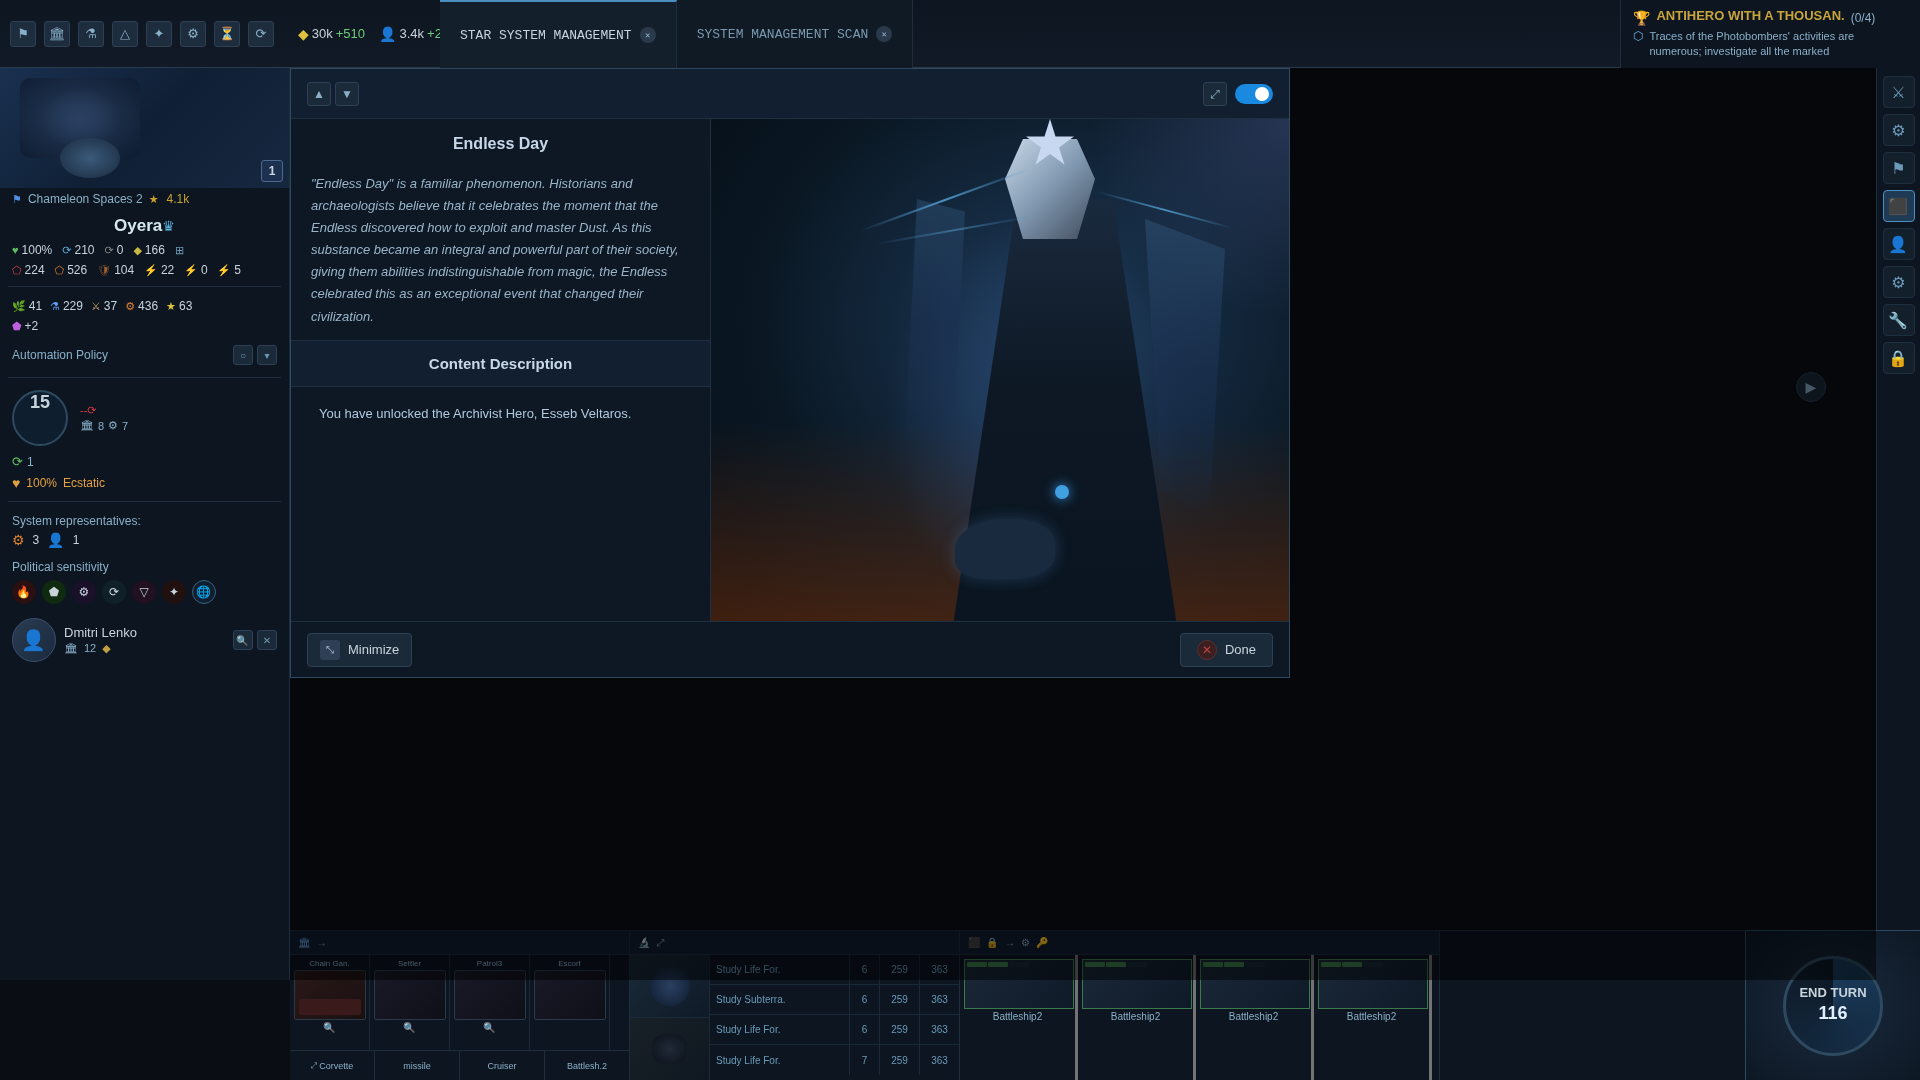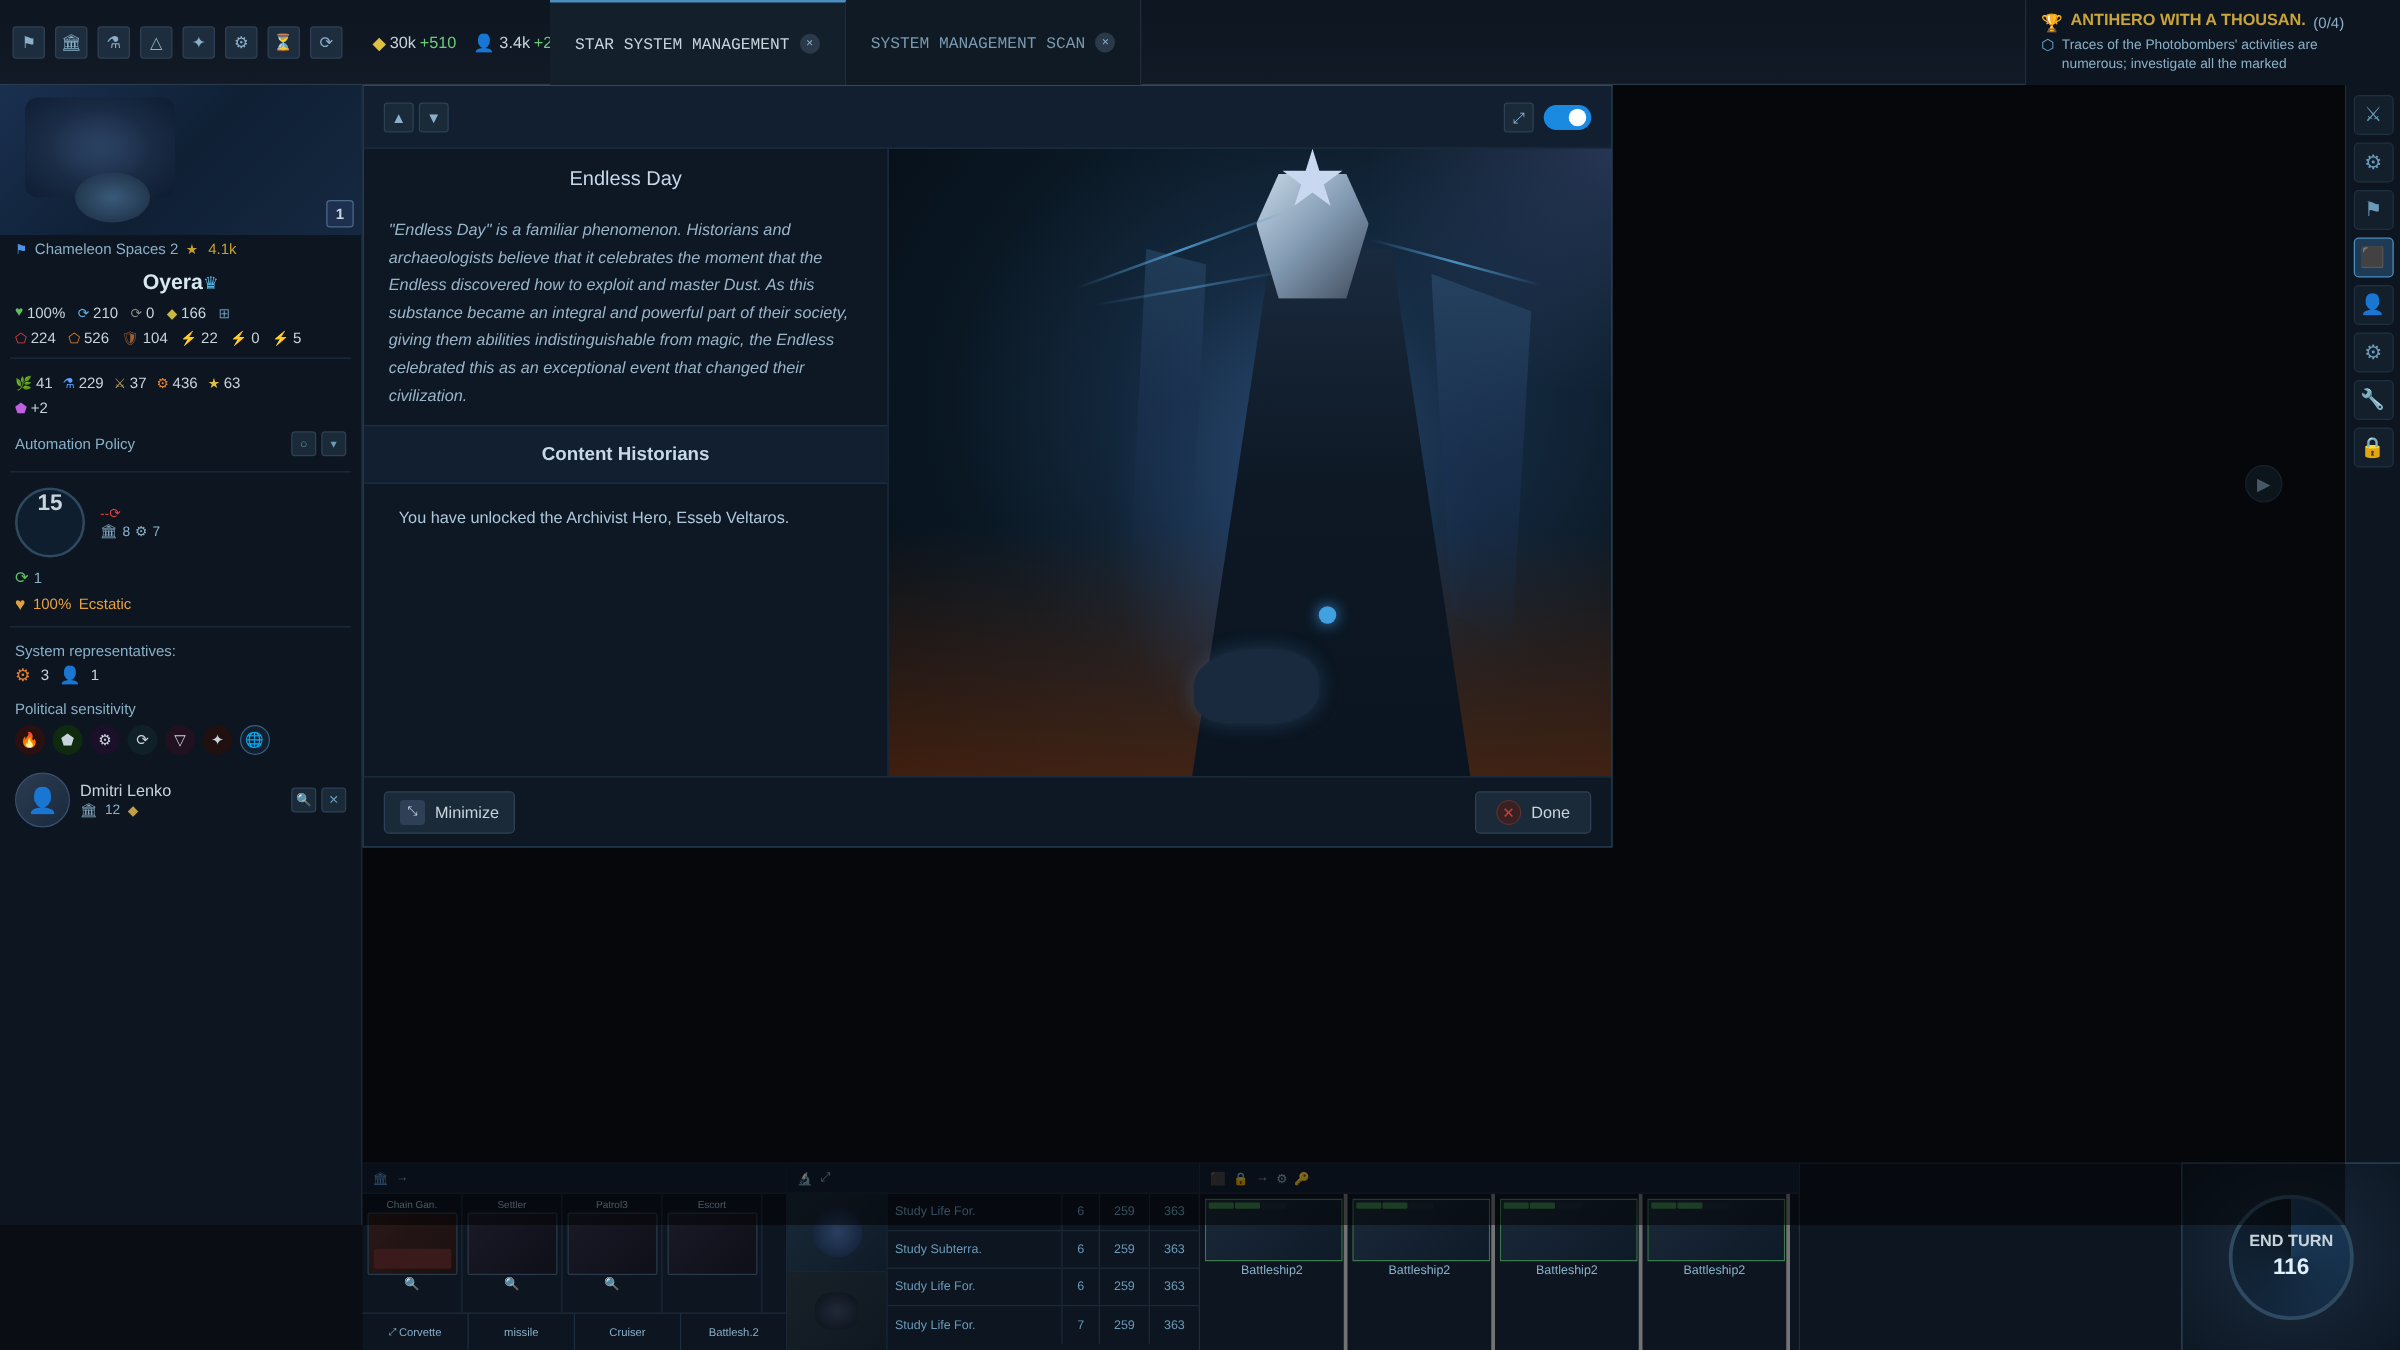--- a/index.html
+++ b/index.html
@@ -394,21 +394,21 @@
       width: 420px;
       min-width: 420px;
       display: flex;
       flex-direction: column;
       background: #0d1824;
       border-right: 1px solid #1e3040;
     }
     .modal-section-title {
       font-size: 16px;
       color: #c8d8e8;
-      font-weight: 400;
+      font-weight: 700;
       padding: 16px 20px 8px;
       text-align: center;
     }
     .modal-description {
       padding: 12px 20px;
       font-size: 13px;
       color: #9ab4c8;
       font-style: italic;
       line-height: 1.7;
     }
@@ -1015,21 +1015,21 @@
           <div class="modal-expand-btn">⤢</div>
           <div class="modal-toggle"></div>
         </div>
       </div>
 
       <div class="modal-body">
 
         <div class="modal-left">
           <div class="modal-section-title">Endless Day</div>
           <div class="modal-description">"Endless Day" is a familiar phenomenon. Historians and archaeologists believe that it celebrates the moment that the Endless discovered how to exploit and master Dust. As this substance became an integral and powerful part of their society, giving them abilities indistinguishable from magic, the Endless celebrated this as an exceptional event that changed their civilization.</div>
-          <div class="modal-content-desc-header">Content Historians</div>
+          <div class="modal-content-desc-header">Content Description</div>
           <div class="modal-content-desc">You have unlocked the Archivist Hero, Esseb Veltaros.</div>
         </div>
 
         <div class="modal-right">
           <div class="modal-art">
             <div class="art-bg"></div>
             <div class="art-top-glow"></div>
             <div class="art-orange-glow"></div>
             <div class="art-glow"></div>
             <div class="art-figure">

